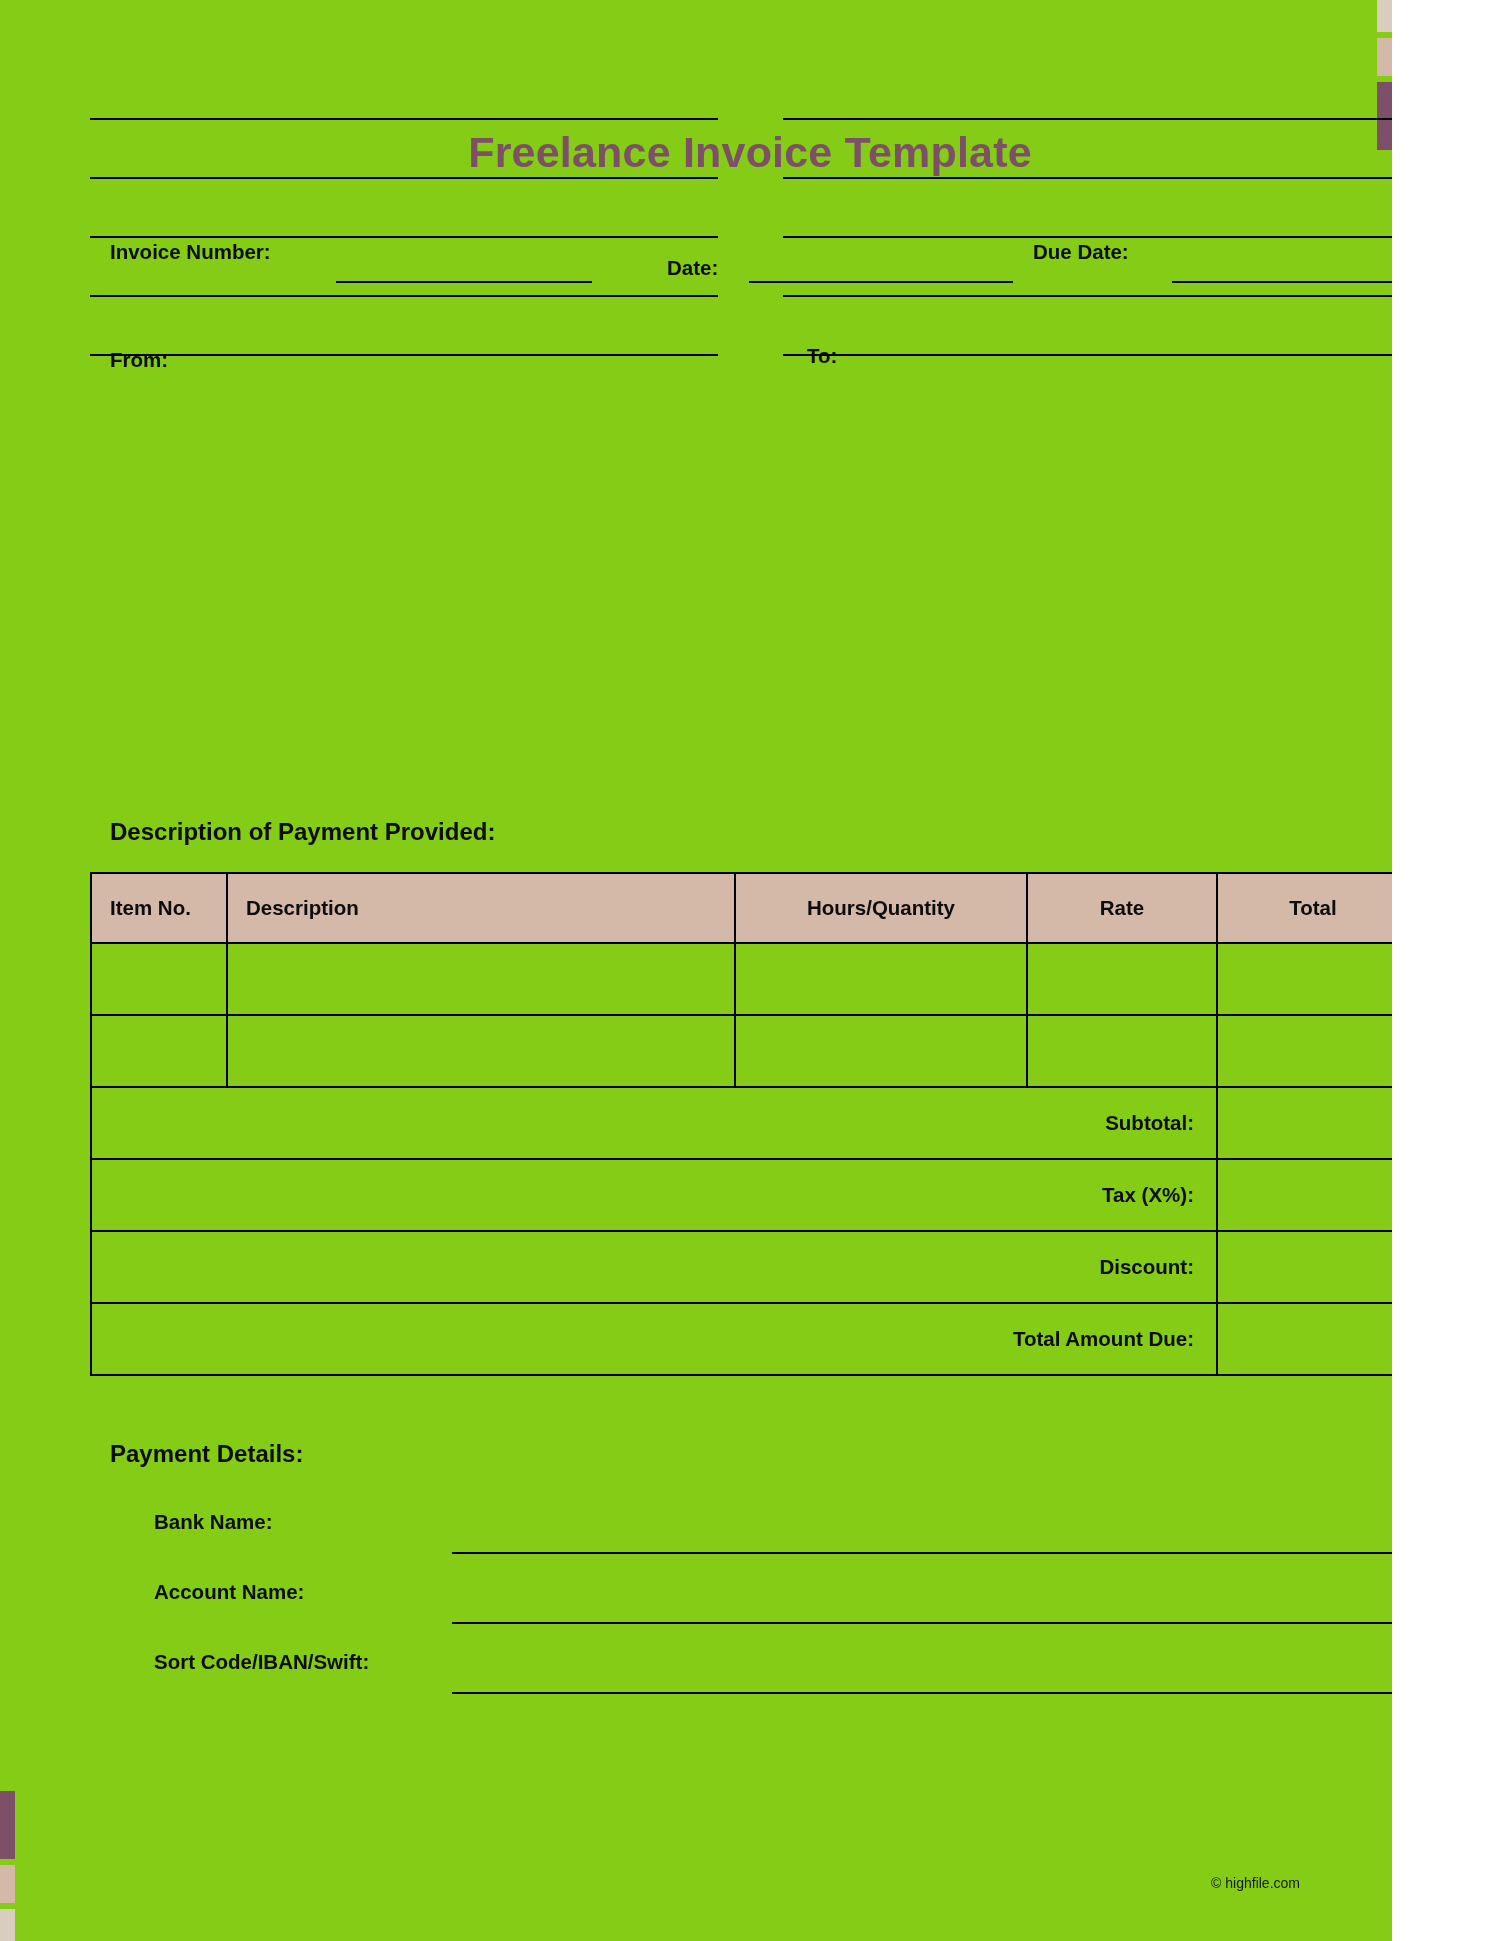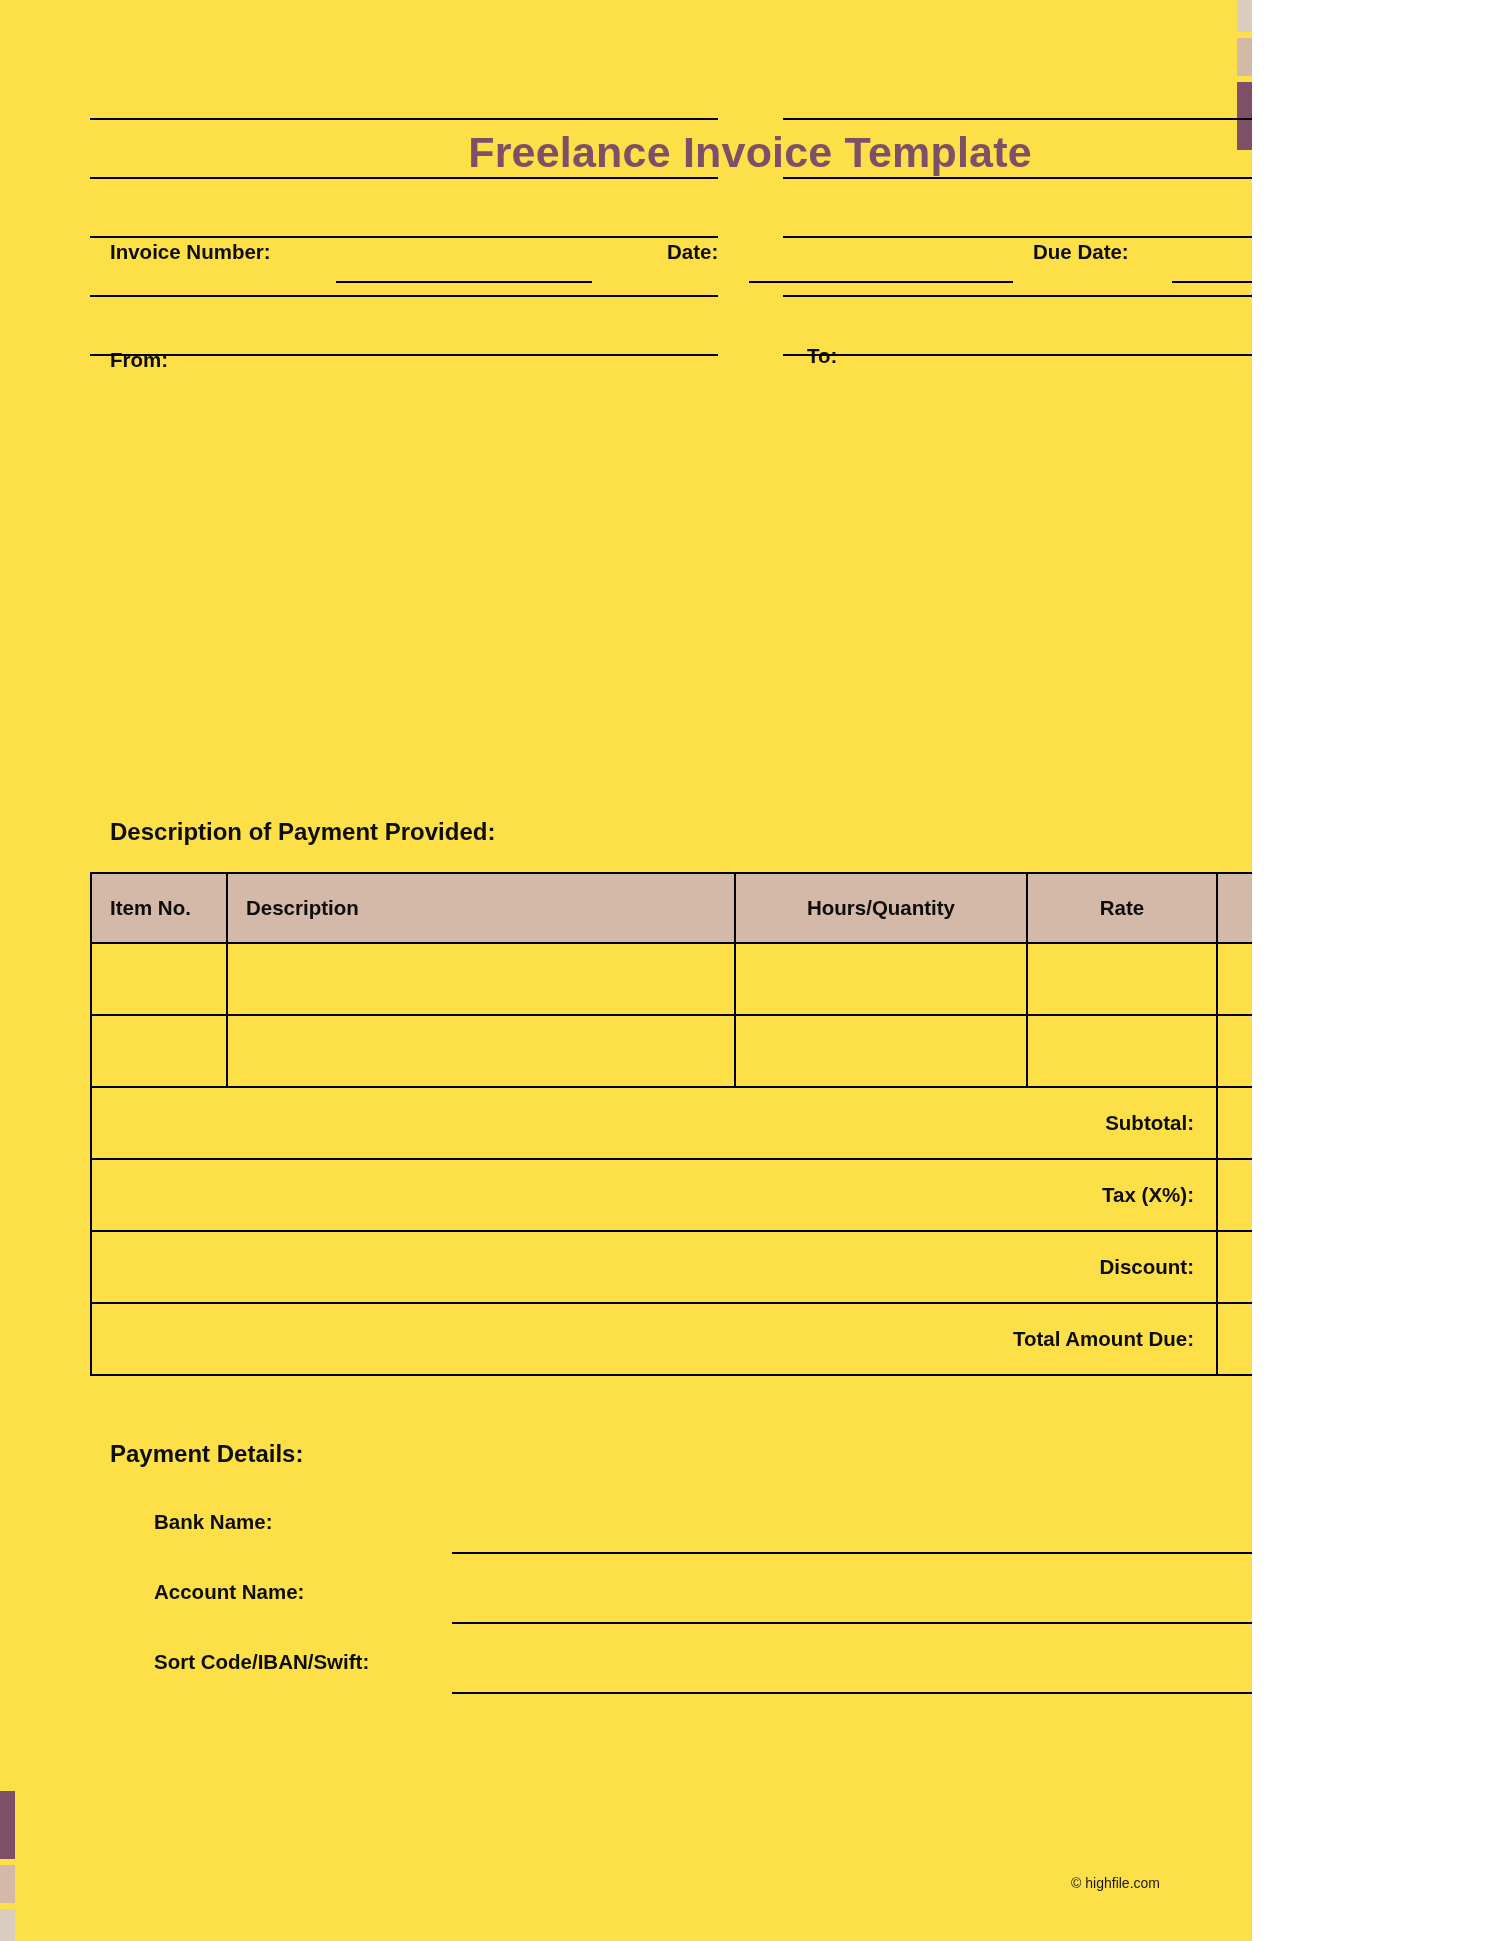--- a/index.html
+++ b/index.html
@@ -6,23 +6,23 @@
 
   html, body {
     width: 1500px;
     height: 1941px;
     background: #ffffff;
     font-family: "Liberation Sans", sans-serif;
   }
 
   .page {
     position: relative;
-    width: 1252px;
+    width: 1392px;
     height: 1941px;
-    background: #fde047;
+    background: #84cc16;
     overflow: hidden;
   }
 
   
   .deco {
     position: absolute;
     width: 15px;
   }
   .deco-tr-1 { right: 0px; top: 0px;   height: 32px;  background: #d9cdbf; }
   .deco-tr-2 { right: 0px; top: 38px;  height: 38px;  background: #d4b8a8; }
@@ -58,21 +58,21 @@
     height: 0;
   }
 
   
   .meta { position: absolute; top: 240px; left: 0; width: 1500px; height: 60px; }
   .meta .lbl { position: absolute; top: 0; }
   .meta .rule { position: absolute; top: 41px; }
 
   .meta-inv-lbl  { left: 110px; }
   .meta-inv-rule { left: 336px; width: 256px; }
-  .meta-date-lbl  { left: 667px; }
+  .meta-date-lbl  { left: 667px; margin-top: 16px; }
   .meta-date-rule { left: 749px; width: 264px; }
   .meta-due-lbl   { left: 1033px; }
   .meta-due-rule  { left: 1172px; width: 236px; }
 
   
   .fromto { position: absolute; top: 348px; left: 0; width: 1500px; }
   .ft-from-lbl { position: absolute; left: 110px; top: 0px; }
   .ft-to-lbl   { position: absolute; left: 807px; top: -4px; }
 
   .ft-lines { position: absolute; top: 118px; left: 0; width: 1500px; }

